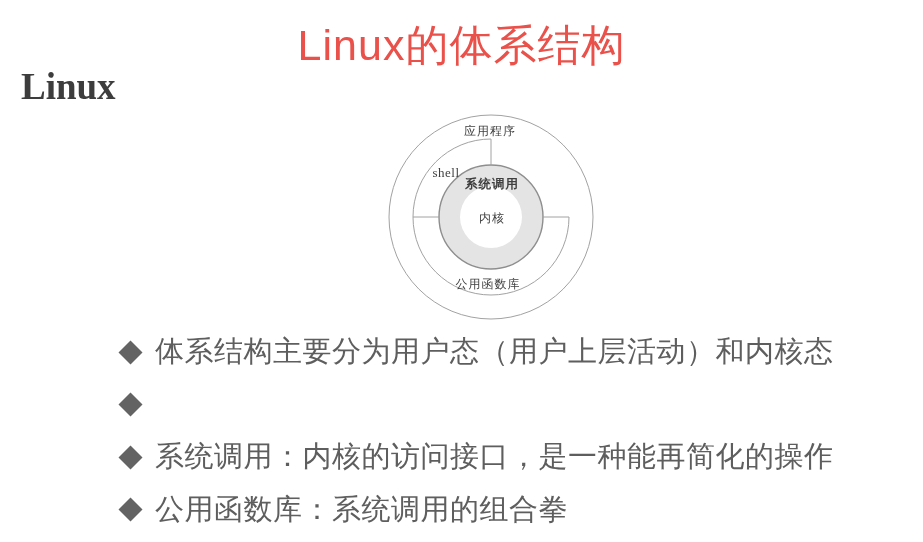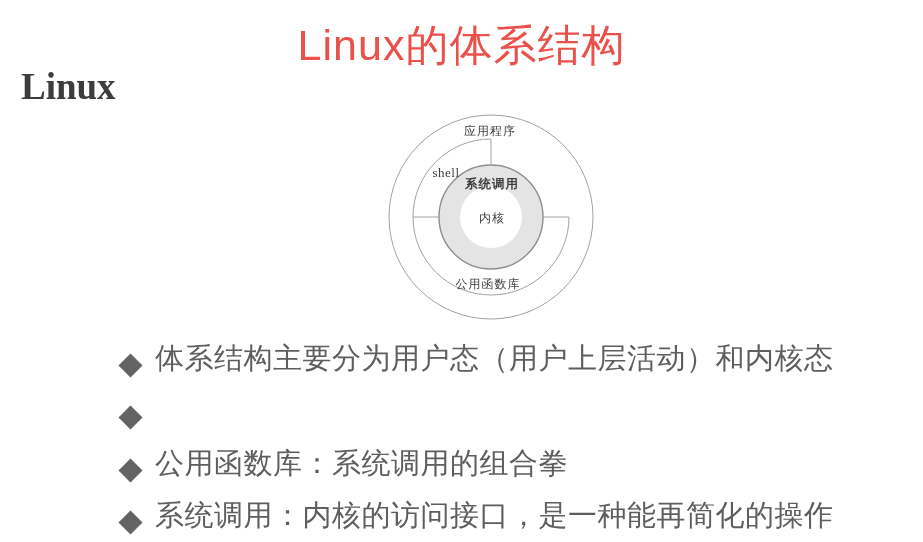--- a/index.html
+++ b/index.html
@@ -72,21 +72,21 @@
     font-weight: bold;
     font-size: 12.5px;
   }
   .bullets {
     position: absolute;
     left: 117px;
     top: 326px;
   }
   .bullet-row {
     display: flex;
-    align-items: flex-end;
+    align-items: center;
     height: 52.5px;
   }
   .diamond-wrap {
     width: 27px;
     height: 27px;
     display: flex;
     align-items: center;
     justify-content: center;
     margin-right: 11px;
     flex: 0 0 auto;
@@ -140,25 +140,25 @@
     <div class="bullet-row">
       <span class="diamond-wrap">
           <span class="diamond"></span>
         </span>
     </div>
 
     <div class="bullet-row">
       <span class="diamond-wrap">
           <span class="diamond"></span>
         </span>
-      <span class="bullet-text">公用函数库：系统调用的组合拳</span>
+      <span class="bullet-text">系统调用：内核的访问接口，是一种能再简化的操作</span>
     </div>
 
     <div class="bullet-row">
       <span class="diamond-wrap">
           <span class="diamond"></span>
         </span>
-      <span class="bullet-text">系统调用：内核的访问接口，是一种能再简化的操作</span>
+      <span class="bullet-text">公用函数库：系统调用的组合拳</span>
     </div>
 
   </div>
 
 </div>
 
 </body></html>

